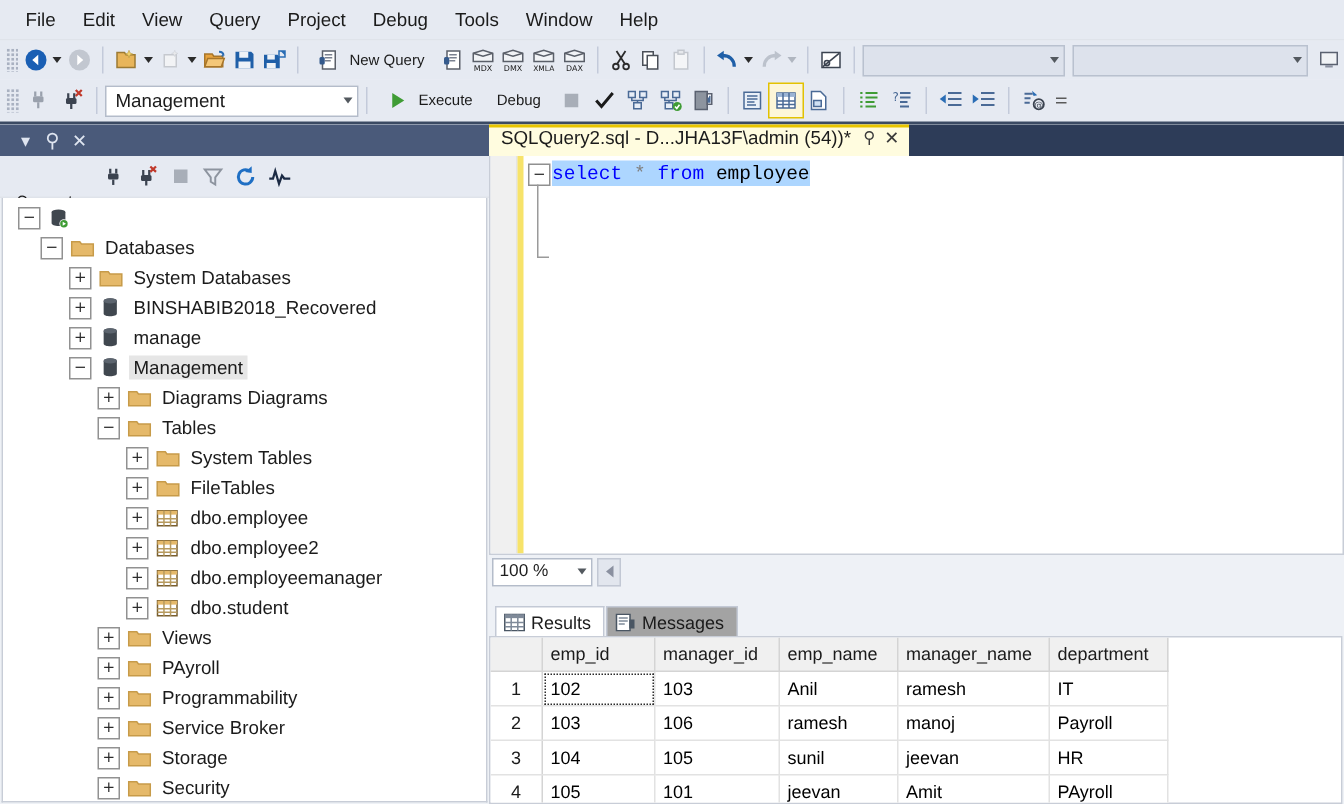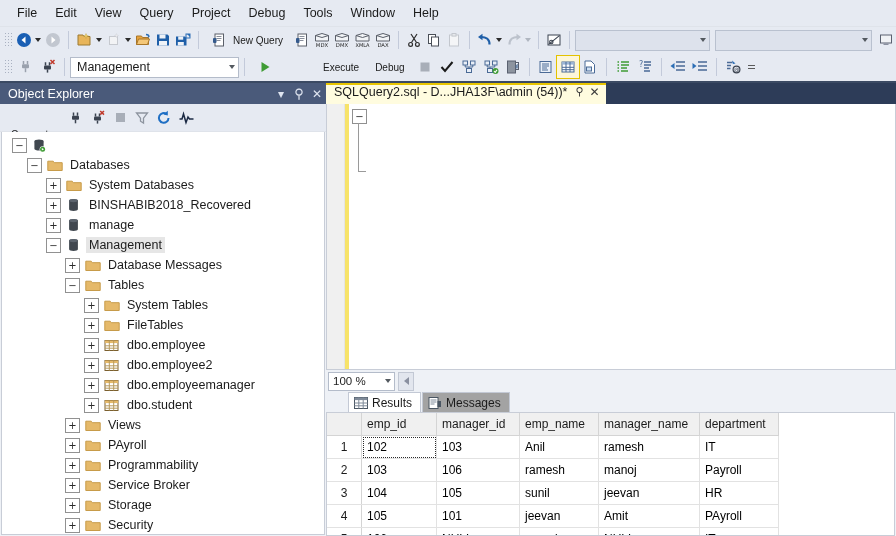--- a/index.html
+++ b/index.html
@@ -31,21 +31,21 @@
   .caret{width:0;height:0;border-left:3.5px solid transparent;border-right:3.5px solid transparent;
          border-top:4px solid #2b2b2b;margin-left:1px;margin-right:2px;}
   .tlabel{font-size:10px;padding:0 5px 0 3px;color:#1b1b1b;white-space:nowrap;}
   .newquery{display:flex;align-items:center;padding:0 4px;cursor:default;}
   .combo{height:19px;background:#fff;border:1px solid #b4bcca;display:flex;align-items:center;
          justify-content:space-between;padding:0 3px 0 6px;font-size:12.5px;color:#1b1b1b;}
   .combo .cv{overflow:hidden;white-space:nowrap;}
   .combo .cd{width:0;height:0;border-left:3.5px solid transparent;border-right:3.5px solid transparent;
              border-top:4px solid #53595f;margin-left:6px;}
   .combo.empty{background:#dde2ec;border:1px solid #b9c1cf;}
-  .exec{display:flex;align-items:center;padding:0 4px;cursor:default;gap:44px;}
+  .exec{display:flex;align-items:center;padding:0 4px;cursor:default;}
   .sel-tool{background:#fdf6d8;outline:1px solid #e3c200;}
   .overflow{display:flex;flex-direction:column;align-items:center;justify-content:center;
             width:12px;margin-left:2px;}
   .overflow span{display:block;width:7px;height:1px;background:#5a5a5a;margin:1px 0;}
 
   
   .main{flex:1 1 auto;display:flex;min-height:0;background:#eef1f6;}
 
   
   .oe{width:326px;display:flex;flex-direction:column;min-height:0;background:#eef1f6;}
@@ -101,21 +101,21 @@
   
   .resbar{height:22px;background:#eef1f6;display:flex;align-items:center;flex:0 0 auto;padding-left:2px;}
   .zoomcombo{width:58px;height:17px;background:#fff;border:1px solid #b4bcca;display:flex;
              align-items:center;justify-content:space-between;padding:0 3px 0 4px;font-size:11.5px;}
   .zoomcombo .zd{width:0;height:0;border-left:3.5px solid transparent;border-right:3.5px solid transparent;
                  border-top:4px solid #53595f;}
   .splitarrow{width:14px;height:17px;background:#e2e6ee;border:1px solid #c2c8d4;margin-left:3px;
               display:flex;align-items:center;justify-content:center;}
   .splitarrow i{width:0;height:0;border-top:4px solid transparent;border-bottom:4px solid transparent;
                 border-right:5px solid #8a90a0;display:block;}
-  .restabs{height:20px;display:flex;align-items:flex-end;flex:0 0 auto;padding-left:22px;background:#eef1f6;}
+  .restabs{height:20px;display:flex;align-items:flex-end;flex:0 0 auto;padding-left:4px;background:#eef1f6;margin-top:12px;}
   .rtab{display:flex;align-items:center;height:19px;padding:0 8px 0 5px;font-size:12px;
         border:1px solid #c3c9d5;border-bottom:none;background:#a3a3a3;color:#1b1b1b;cursor:default;
         margin-right:1px;}
   .rtab.active{background:#fff;}
   .rtab .ri{margin-right:4px;display:flex;}
   .gridwrap{flex:1 1 auto;background:#fff;border:1px solid #c8cdd7;overflow:hidden;min-height:0;
             margin-right:1px;}
   table.grid{border-collapse:collapse;font-size:12px;table-layout:fixed;}
   table.grid th{background:#f0f0f0;border:1px solid #d4d4d4;border-top:none;border-left:none;
                 font-weight:normal;text-align:left;padding:2px 5px;height:18px;color:#1b1b1b;}
@@ -447,21 +447,20 @@
     <div class="overflow">
       <span></span>
         <span></span>
     </div>
   </div>
 
   <div class="main">
 
     <div class="oe">
       <div class="oe-title">
-        <span class="t">Object Explorer</span>
         <span class="tbtn">▾</span>
         <span class="tbtn" style="font-size:13px;">⚲</span>
         <span class="tbtn">✕</span>
       </div>
 
       <div class="oe-tb">
         <div class="connect">
           <span class="tlabel" style="padding-left:2px;">Connect</span>
           <span class="caret"></span>
         </div>
@@ -577,21 +576,21 @@
             <span class="lbl sel">Management</span>
           </div>
 
           <div class="node" style="padding-left:63px;">
             <span class="exp">+</span>
             <span class="ico">
               <svg width="16" height="13" viewBox="0 0 16 13">
                   <path d="M.8 2.2h5.4l1.1 1.5h7.9v7.8H.8z" fill="#e5b96a" stroke="#c79b49"></path>
                 </svg>
             </span>
-            <span class="lbl">Database Messages</span>
+            <span class="lbl">Diagrams Diagrams</span>
           </div>
 
           <div class="node" style="padding-left:63px;">
             <span class="exp">−</span>
             <span class="ico">
               <svg width="16" height="13" viewBox="0 0 16 13">
                   <path d="M.8 2.2h5.4l1.1 1.5h7.9v7.8H.8z" fill="#e5b96a" stroke="#c79b49"></path>
                 </svg>
             </span>
             <span class="lbl">Tables</span>
@@ -738,20 +737,21 @@
           <span class="cx">✕</span>
         </div>
       </div>
 
       <div class="editor">
         <div class="gutter"></div>
         <div class="changebar"></div>
         <div class="codearea">
           <div class="coderow">
             <span class="fold">−</span>
+            <span class="codetext codesel"><span class="kw">select</span><span class="op"> </span><span class="op">*</span><span class="op"> </span><span class="kw">from</span><span class="op"> </span><span class="idf">employee</span></span>
           </div>
           <div class="foldline"></div>
         </div>
       </div>
 
       <div class="resbar">
         <div class="zoomcombo">
           <span>100 %</span>
           <span class="zd"></span>
         </div>

